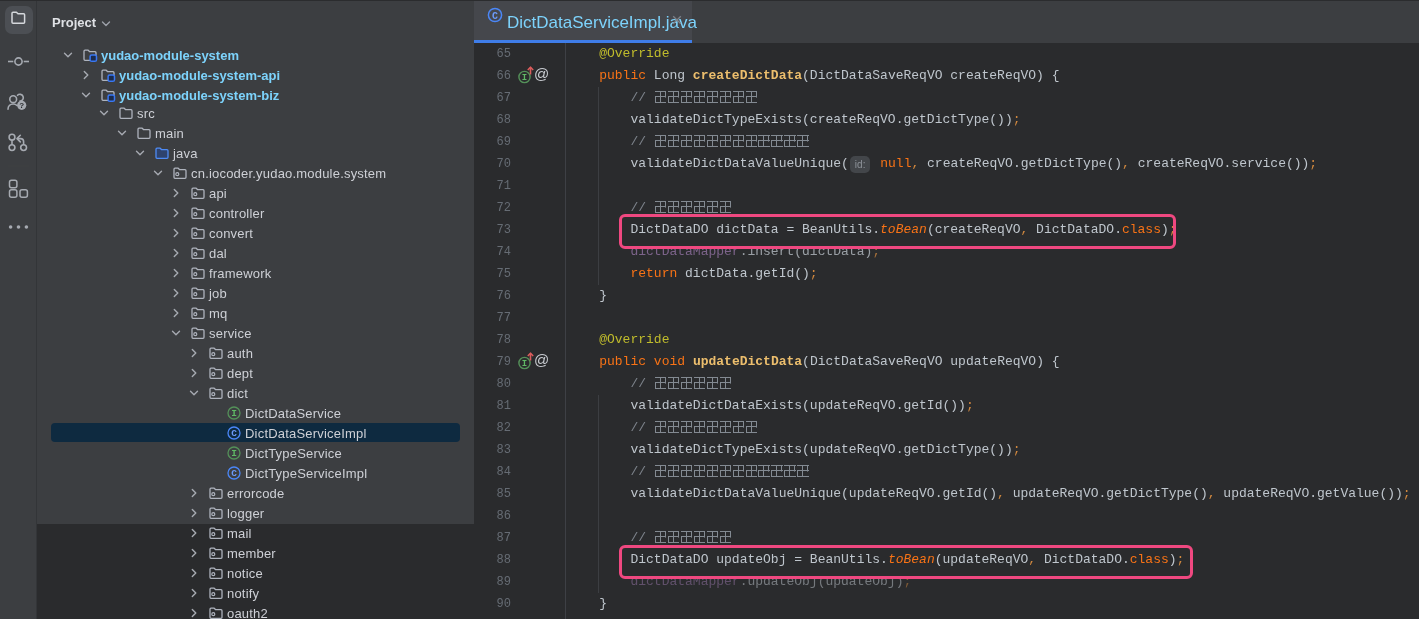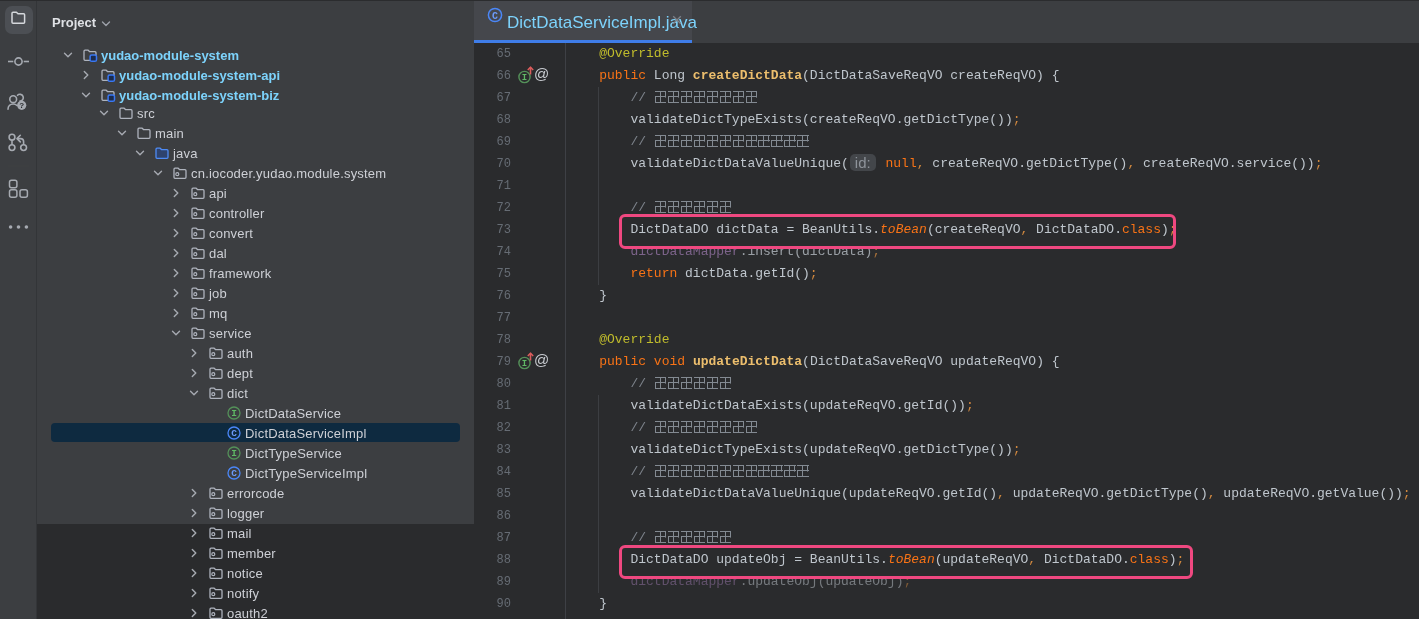--- a/index.html
+++ b/index.html
@@ -44,21 +44,21 @@
 .stm { color:#f97316; font-style:italic; }
 .dim74 { opacity:0.75; }
 .dim89 { opacity:0.5; }
 .cjk { display:inline-block; width:11.2px; height:12.5px; margin:0 0.9px; vertical-align:-2px;
   background-image:linear-gradient(#838A92,#838A92),linear-gradient(#838A92,#838A92),
    linear-gradient(#838A92,#838A92),linear-gradient(#838A92,#838A92),
    linear-gradient(#838A92,#838A92),linear-gradient(#838A92,#838A92);
   background-size:100% 1.2px,100% 1.2px,100% 1.2px,1.2px 100%,1.2px 55%,1.2px 55%;
   background-position:0 0,0 45%,0 100%,50% 0,0 100%,100% 0;
   background-repeat:no-repeat; }
-.inlay { display:inline-block; background:#43464A; color:#8E939A; font-size:15px; font-style:normal;
+.inlay { display:inline-block; background:#43464A; color:#8E939A; font-size:10px; font-style:normal;
   font-family:"Liberation Sans",sans-serif; border-radius:5px; padding:0px 5px; margin:0 2px 0 1px;
   line-height:17px; vertical-align:-1px; }
 .box { position:absolute; border:3px solid #EF4880; border-radius:6px; z-index:5; }
 #gi1 { top:65px; }
 #gi2 { top:351px; }
 .gicons { position:absolute; left:43px; width:48px; height:22px; }
 .gat { position:absolute; left:17px; top:0px; color:#C8CBD0; font-size:15px; font-family:"Liberation Sans",sans-serif; }
 </style></head>
 <body>
 <div id="topline" style="position:absolute;left:0;top:0;width:1419px;height:1px;background:#2B2C2E;z-index:40;"></div>

